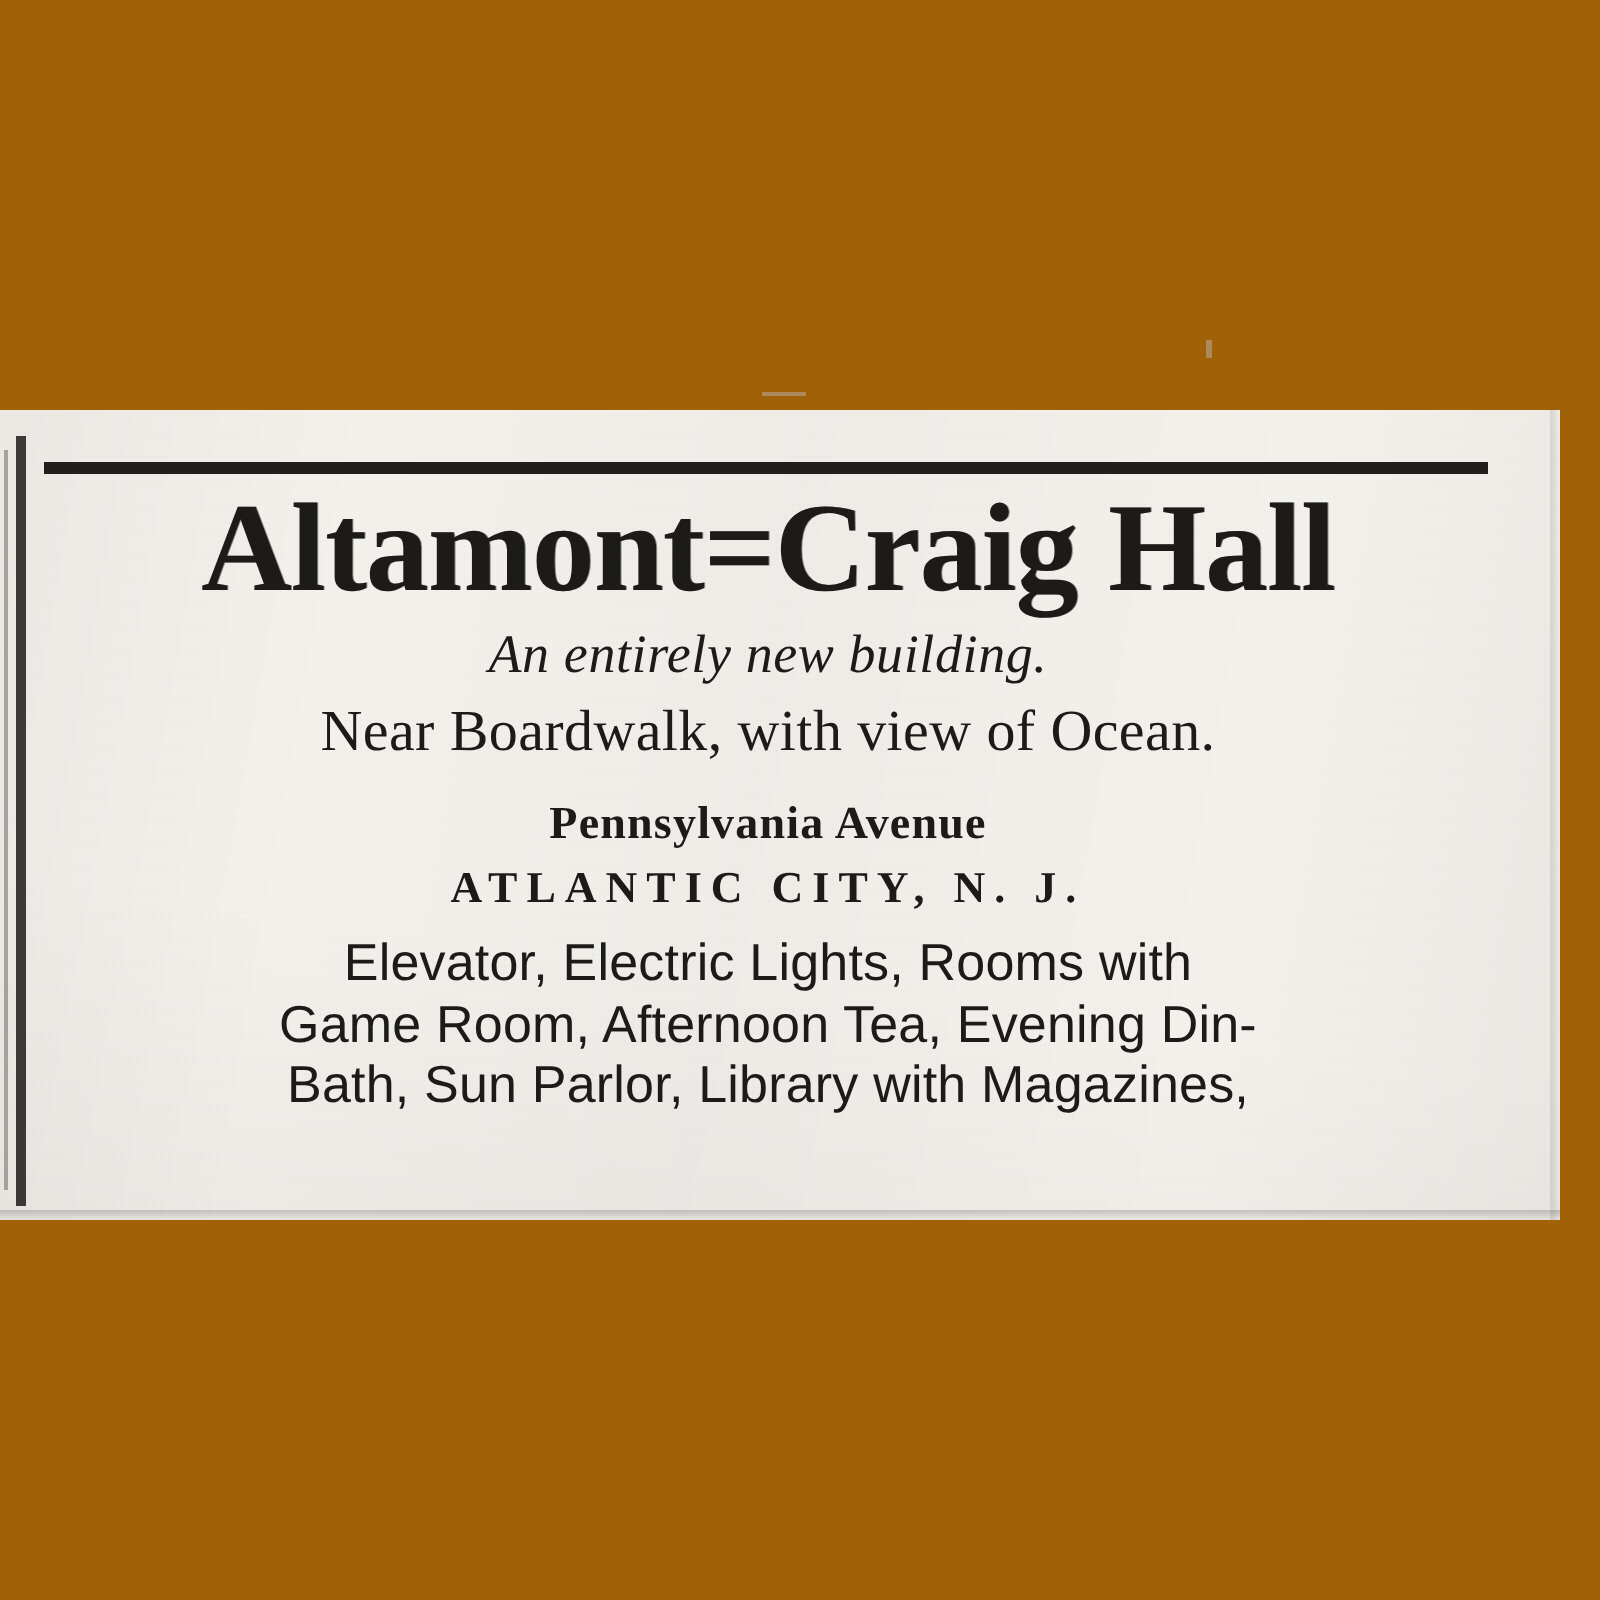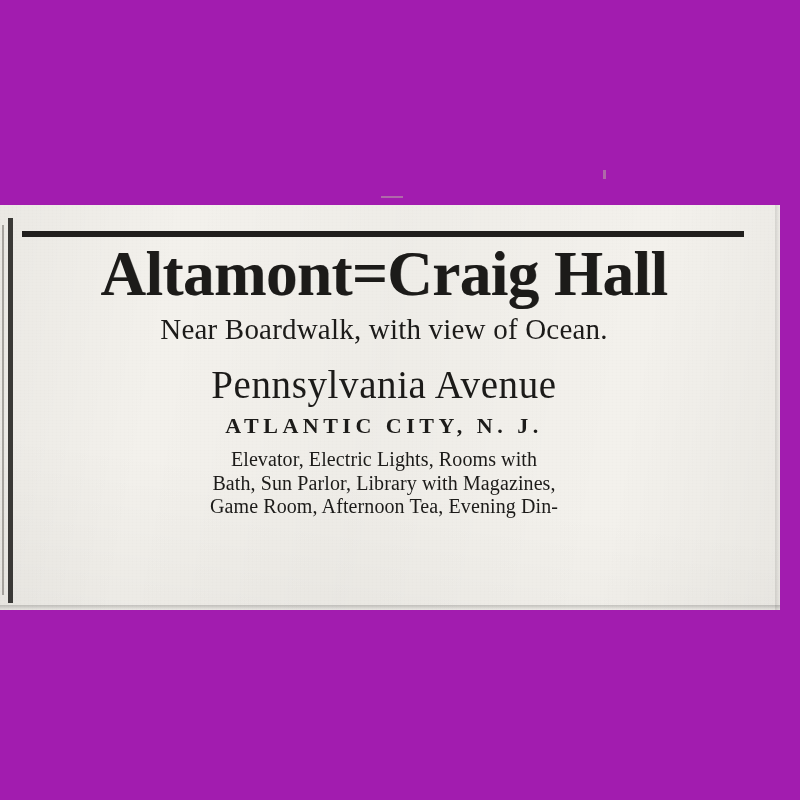--- a/index.html
+++ b/index.html
@@ -10,21 +10,21 @@
     width: 800px;
     height: 800px;
     background: #ffffff;
     font-family: "Liberation Serif", serif;
     overflow: hidden;
   }
   #page {
     position: relative;
     width: 800px;
     height: 800px;
-    background: #a21caf;
+    background: #a16207;
   }
   
   #clipping {
     position: absolute;
     left: 0px;
     top: 205px;
     width: 780px;
     height: 405px;
     background: #f3f1ec;
     background-image:
@@ -112,36 +112,36 @@
     letter-spacing: 0.3px;
   }
   .line-near {
     font-family: "Liberation Serif", serif;
     font-size: 29px;
     margin: 7px 0 16px 0;
     letter-spacing: 0.2px;
   }
   .line-avenue {
     font-family: "Liberation Serif", serif;
-    font-weight: normal;
-    font-size: 39px;
+    font-weight: bold;
+    font-size: 23px;
     margin: 8px 0 0 0;
     letter-spacing: 0.6px;
   }
   .line-city {
     font-family: "Liberation Serif", serif;
     font-weight: bold;
     font-size: 22px;
     margin: 6px 0 0 0;
     letter-spacing: 4.5px;
   }
   .body-block {
     margin: 9px 0 0 0;
-    font-family: Liberation Serif, serif;
-    font-size: 20px;
+    font-family: Liberation Sans, sans-serif;
+    font-size: 26px;
     line-height: 1.18;
     letter-spacing: 0.1px;
   }
   .body-line {
     white-space: nowrap;
     margin: 0;
   }
   
   .speck {
     position: absolute;
@@ -161,27 +161,28 @@
     <div id="grain"></div>
     <div id="left-rule-2"></div>
     <div id="left-rule"></div>
     <div id="top-rule"></div>
     <div id="bottom-edge"></div>
     <div id="right-edge"></div>
 
     <div class="ad-body">
       <div class="headline">Altamont=Craig Hall</div>
 
+      <div class="subhead-italic">An entirely new building.</div>
 
       <div class="line-near">Near Boardwalk, with view of Ocean.</div>
 
       <div class="line-avenue">Pennsylvania Avenue</div>
 
       <div class="line-city">ATLANTIC CITY, N. J.</div>
 
       <div class="body-block">
         <div class="body-line">Elevator, Electric Lights, Rooms with</div>
+        <div class="body-line">Game Room, Afternoon Tea, Evening Din-</div>
         <div class="body-line">Bath, Sun Parlor, Library with Magazines,</div>
-        <div class="body-line">Game Room, Afternoon Tea, Evening Din-</div>
       </div>
     </div>
   </div>
 </div>
 
 </body></html>

